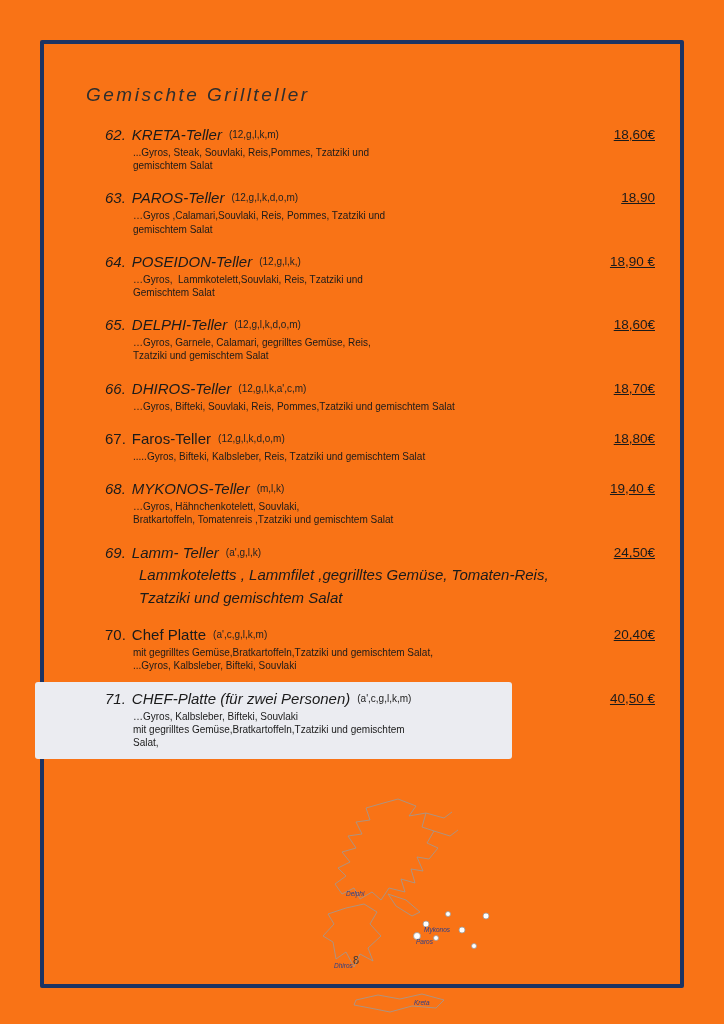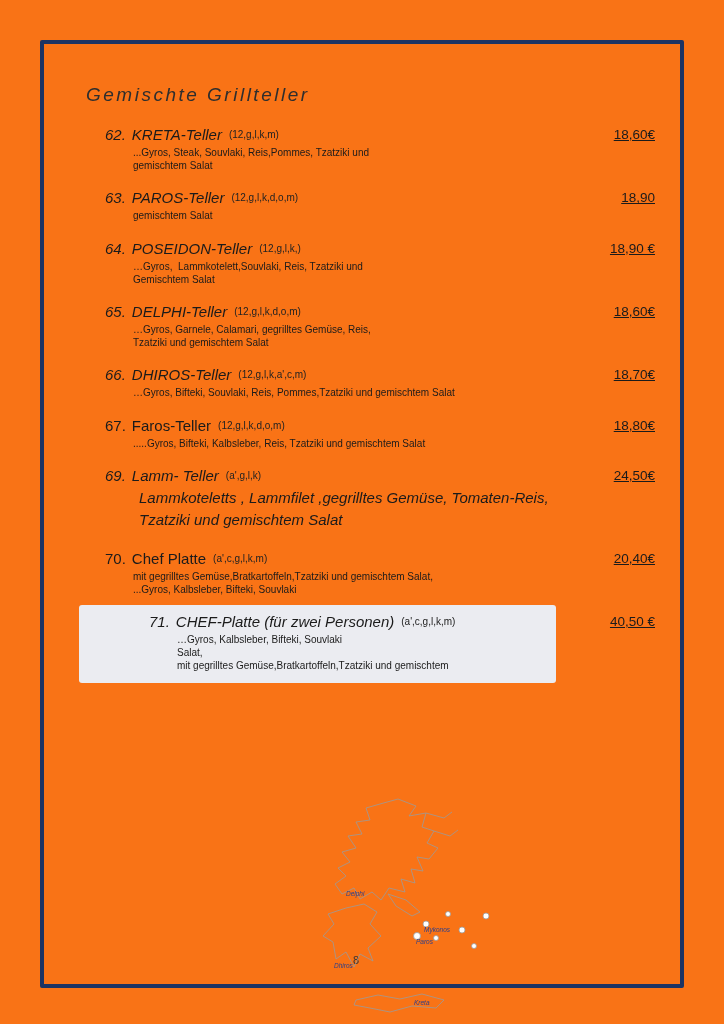--- a/index.html
+++ b/index.html
@@ -23,21 +23,21 @@
   .head { display:flex; align-items:center; }
   .num { font-size:15px; margin-right:6px; white-space:pre; }
   .iname { font-size:15px; }
   .item.it .num, .item.it .iname { font-style:italic; }
   .item.big .num, .item.big .iname { font-size:15px; }
   .allerg { font-size:10px; margin-left:7px; color:#222; }
   .price { margin-left:auto; font-size:13.5px; font-style:normal; padding-left:10px; white-space:nowrap;text-decoration:underline; }
   .desc { padding-left:28px; font-size:10px; line-height:1.32; margin-top:3px; }
   .dline { white-space:pre-wrap; }
   .item.big-desc .desc { font-size:15px; font-style:italic; line-height:1.5; padding-left:34px; }
-  .item.hl { position:relative; z-index:0;margin-left:44px; }
+  .item.hl { position:relative; z-index:0; }
   .item.hl::before {
     content:""; position:absolute; left:-70px; top:-8px; width:477px; height:calc(100% + 18px);
     background:#ebecf1; border-radius:3px; z-index:-1;
   }
   .pagenum {
     position:absolute; left:353px; top:954px; font-size:11px; color:#333;
   }
   .map { position:absolute; left:276px; top:796px; width:248px; height:228px; }
   .map svg { width:100%; height:100%; }
   .coast { fill:none; stroke:#9a9a9a; stroke-width:0.8; stroke-linejoin:round; }
@@ -66,20 +66,21 @@
         </div>
   </div>
       <div class="item it">
     <div class="head">
       <span class="num">63.</span>
       <span class="iname">PAROS-Teller</span>
       <span class="allerg">(12,g,l,k,d,o,m)</span>
       <span class="price">18,90</span>
     </div>
     <div class="desc">
+          <div class="dline">…Gyros ,Calamari,Souvlaki, Reis, Pommes, Tzatziki und</div>
           <div class="dline">gemischtem Salat</div>
         </div>
   </div>
       <div class="item it">
     <div class="head">
       <span class="num">64.</span>
       <span class="iname">POSEIDON-Teller</span>
       <span class="allerg">(12,g,l,k,)</span>
       <span class="price">18,90 €</span>
     </div>
@@ -115,20 +116,32 @@
     <div class="head">
       <span class="num">67.</span>
       <span class="iname">Faros-Teller</span>
       <span class="allerg">(12,g,l,k,d,o,m)</span>
       <span class="price">18,80€</span>
     </div>
     <div class="desc">
           <div class="dline">.....Gyros, Bifteki, Kalbsleber, Reis, Tzatziki und gemischtem Salat</div>
         </div>
   </div>
+      <div class="item it">
+    <div class="head">
+      <span class="num">68.</span>
+      <span class="iname">MYKONOS-Teller</span>
+      <span class="allerg">(m,l,k)</span>
+      <span class="price">19,40 €</span>
+    </div>
+    <div class="desc">
+          <div class="dline">…Gyros, Hähnchenkotelett, Souvlaki,</div>
+          <div class="dline">Bratkartoffeln, Tomatenreis ,Tzatziki und gemischtem Salat</div>
+        </div>
+  </div>
       <div class="item it big-desc big">
     <div class="head">
       <span class="num">69.</span>
       <span class="iname">Lamm- Teller</span>
       <span class="allerg">(a',g,l,k)</span>
       <span class="price">24,50€</span>
     </div>
     <div class="desc">
           <div class="dline">Lammkoteletts , Lammfilet ,gegrilltes Gemüse, Tomaten-Reis,</div>
           <div class="dline">Tzatziki und gemischtem Salat</div>
@@ -148,22 +161,22 @@
   </div>
       <div class="item it hl">
     <div class="head">
       <span class="num">71.</span>
       <span class="iname">CHEF-Platte (für zwei Personen)</span>
       <span class="allerg">(a',c,g,l,k,m)</span>
       <span class="price">40,50 €</span>
     </div>
     <div class="desc">
           <div class="dline">…Gyros, Kalbsleber, Bifteki, Souvlaki</div>
+          <div class="dline">mit gegrilltes Gemüse,Bratkartoffeln,Tzatziki und gemischtem</div>
           <div class="dline">Salat,</div>
-          <div class="dline">mit gegrilltes Gemüse,Bratkartoffeln,Tzatziki und gemischtem</div>
         </div>
   </div>
     </div>
 
   <div class="pagenum">8</div>
 
   <div class="map">
     <svg viewBox="0 0 248 228">
 
       <path class="coast" d="M104,8 L122,3 L140,10 L133,20 L150,17 L146,31 L158,35 L151,47 L162,52 L153,63 L141,61 L147,75 L135,73 L139,87 L125,83 L129,96 L113,92 L105,104 L96,96 L84,103 L78,92 L66,98 L59,88 L70,80 L62,72 L74,66 L66,56 L80,52 L72,40 L86,38 L80,26 L94,24 L90,12 Z"></path>

